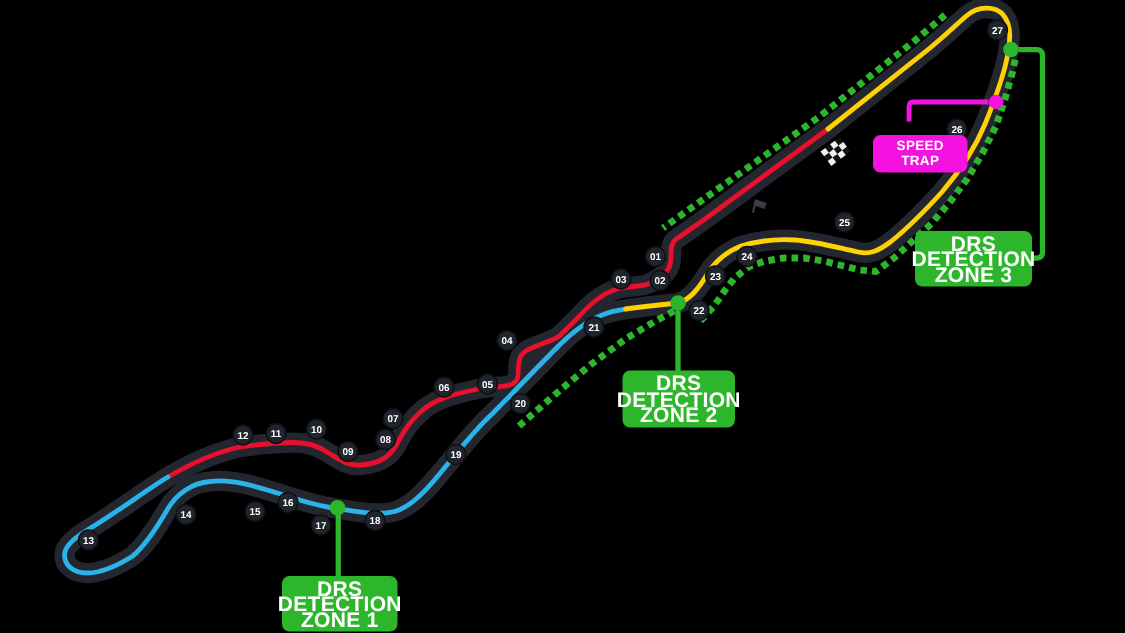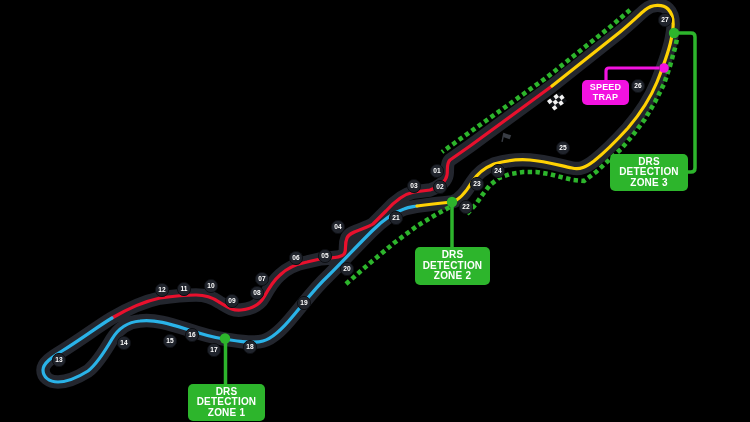--- a/index.html
+++ b/index.html
@@ -14,30 +14,30 @@
   .label{
     position:absolute;
     border-radius:5px;
     color:#fff;
     font-weight:bold;
     text-align:center;
     display:flex;
     flex-direction:column;
     justify-content:center;
     align-items:center;
-    font-size:10px;
+    font-size:14px;
     line-height:10.5px;
     letter-spacing:.2px;
     text-transform:uppercase;
   }
   .label span{display:block;white-space:nowrap;}
   #drs-zone-1{left:188px;top:384px;width:77px;height:37px;}
   #drs-zone-2{left:415px;top:247px;width:75px;height:38px;}
   #drs-zone-3{left:610px;top:154px;width:78px;height:37px;}
-  #speed-trap{left:582px;top:80px;width:47px;height:25px;font-size:9px;line-height:9.5px;}
+  #speed-trap{left:582px;top:90px;width:63px;height:25px;font-size:9px;line-height:9.5px;}
   svg text{font-family:"Liberation Sans","DejaVu Sans",sans-serif;}
 </style>
 </head>
 <body>
 
 <div id="stage">
 
   <svg width="750" height="422" viewBox="0 0 750 422">
 
     <path fill="none" stroke-width="13.5" stroke-linejoin="round" stroke-linecap="round" d="M 552 86 L 470 146 L 450 160

